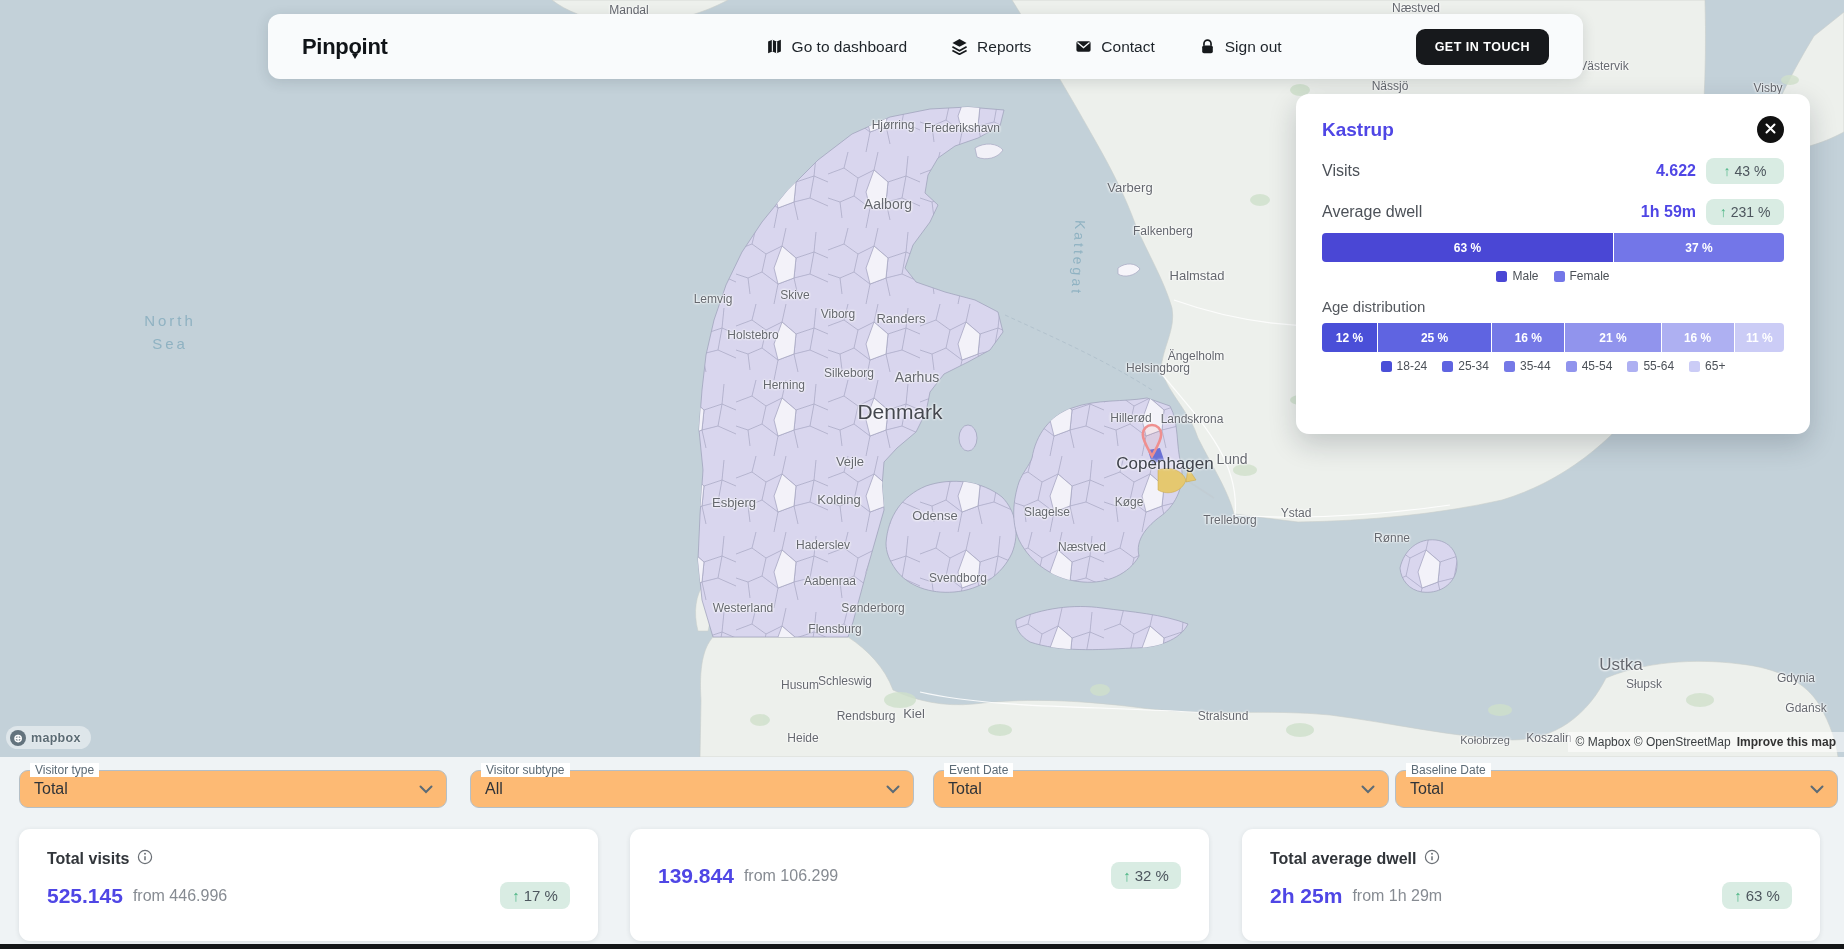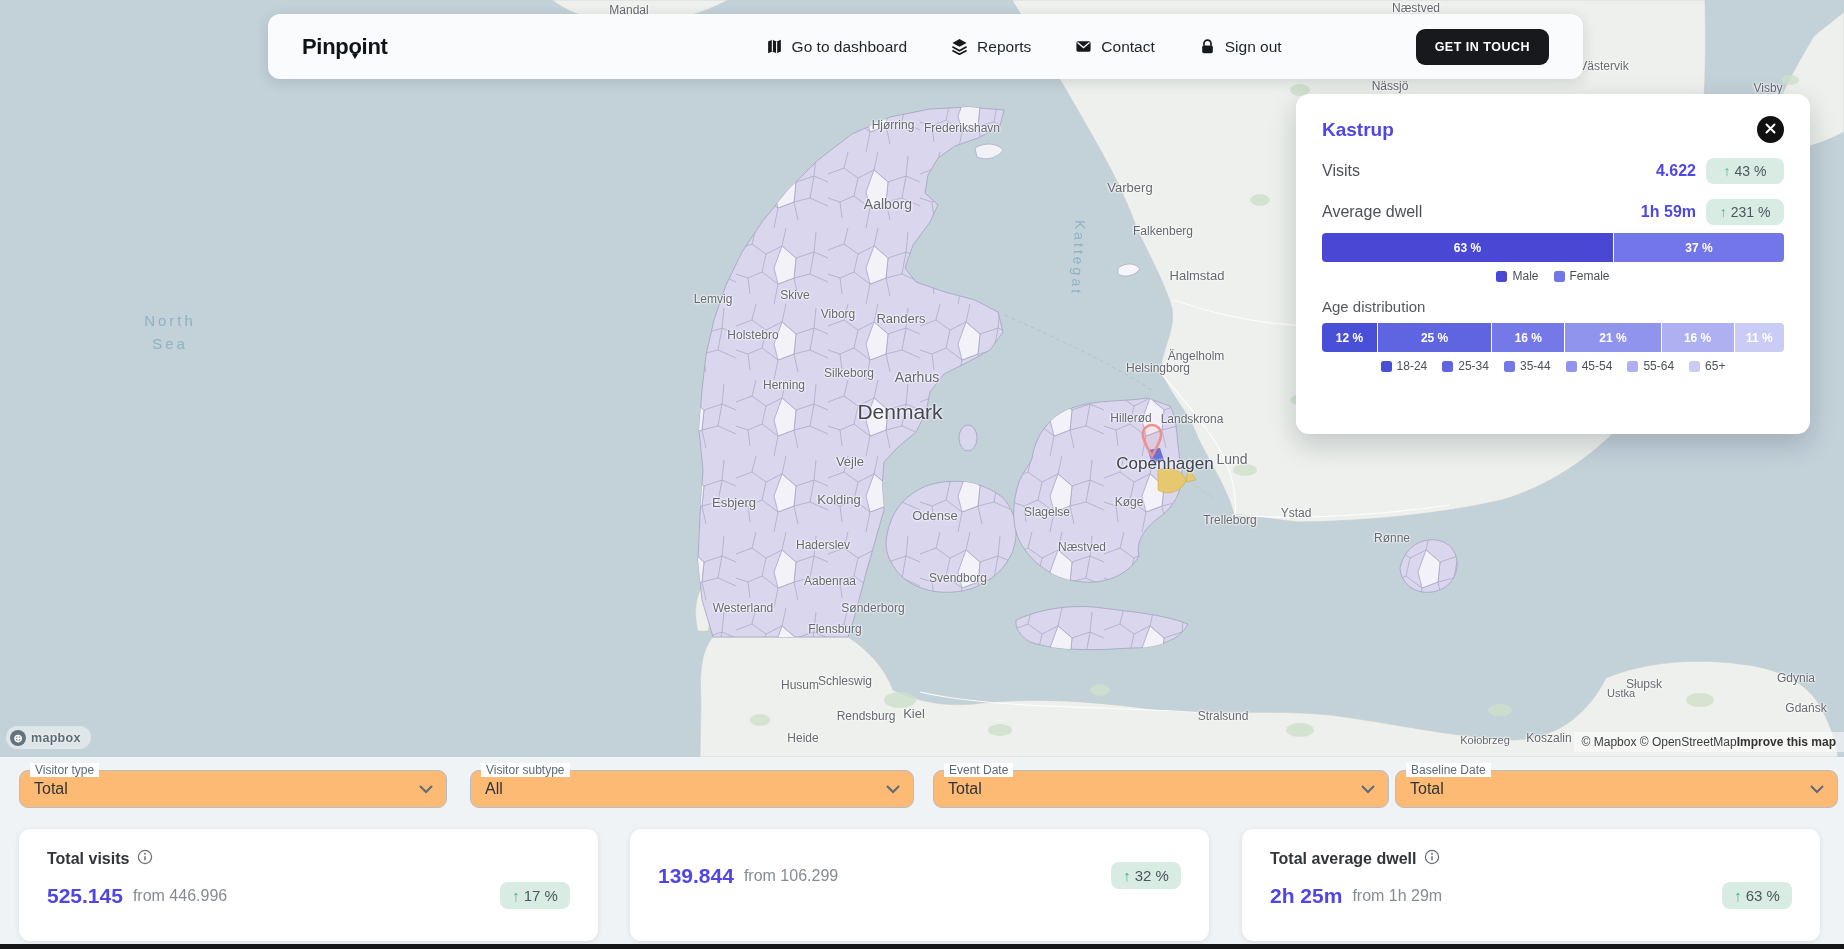--- a/index.html
+++ b/index.html
@@ -38,21 +38,21 @@
     background:rgba(255,255,255,.45); border-radius:12px;
     display:flex; align-items:center; gap:5px;
   }
   .mapbox-logo .globe { width:16px; height:16px; border-radius:50%; background:#63737d;
     color:#fff; font-size:11px; line-height:16px; text-align:center; font-weight:700; }
   .mapbox-logo .word { color:#5b6b74; font-size:12.5px; font-weight:600; letter-spacing:.3px;
     text-shadow:0 0 2px #fff; }
   .attribution {
     position:absolute; right:0; bottom:5px; padding:3px 8px;
     background:rgba(255,255,255,.55); font-size:12px; color:#3c4043;
-    display:flex; align-items:flex-start;margin-top:36px;
+    display:flex; gap:6px; align-items:flex-start;margin-top:36px;
   }
   .attribution .improve { font-weight:700; color:#333; }
   
   .nav {
     position:absolute; left:268px; top:14px; width:1315px; height:65px;
     background:#f9fbfc; border-radius:12px; box-shadow:0 3px 14px rgba(30,40,50,.14);
     display:flex; align-items:center; padding:0 34px;
   }
   .logo { font-size:22px; font-weight:800; color:#101418; letter-spacing:-.3px; }
   .logo .logo-o { position:relative; display:inline-block; }
@@ -314,21 +314,21 @@
       <span class="map-label" style="left: 914px; top: 713px; font-size: 13px;">Kiel</span>
 
       <span class="map-label" style="left: 803px; top: 738px; font-size: 12px;">Heide</span>
 
       <span class="map-label" style="left: 1223px; top: 716px; font-size: 12px;">Stralsund</span>
 
       <span class="map-label" style="left: 1485px; top: 740px; font-size: 11px;">Kołobrzeg</span>
 
       <span class="map-label" style="left: 1549px; top: 738px; font-size: 12px;">Koszalin</span>
 
-      <span class="map-label" style="left: 1621px; top: 665px; font-size: 11px; margin-top: 28px;">Ustka</span>
+      <span class="map-label" style="left: 1621px; top: 665px; font-size: 17px;">Ustka</span>
 
       <span class="map-label" style="left: 1644px; top: 684px; font-size: 12px;">Słupsk</span>
 
       <span class="map-label" style="left: 1796px; top: 678px; font-size: 12px;">Gdynia</span>
 
       <span class="map-label" style="left: 1806px; top: 708px; font-size: 12px;">Gdańsk</span>
     </div>
   <div class="sea-label" style="left:170px; top:332px;">
     <div>North</div>
     <div>Sea</div>

